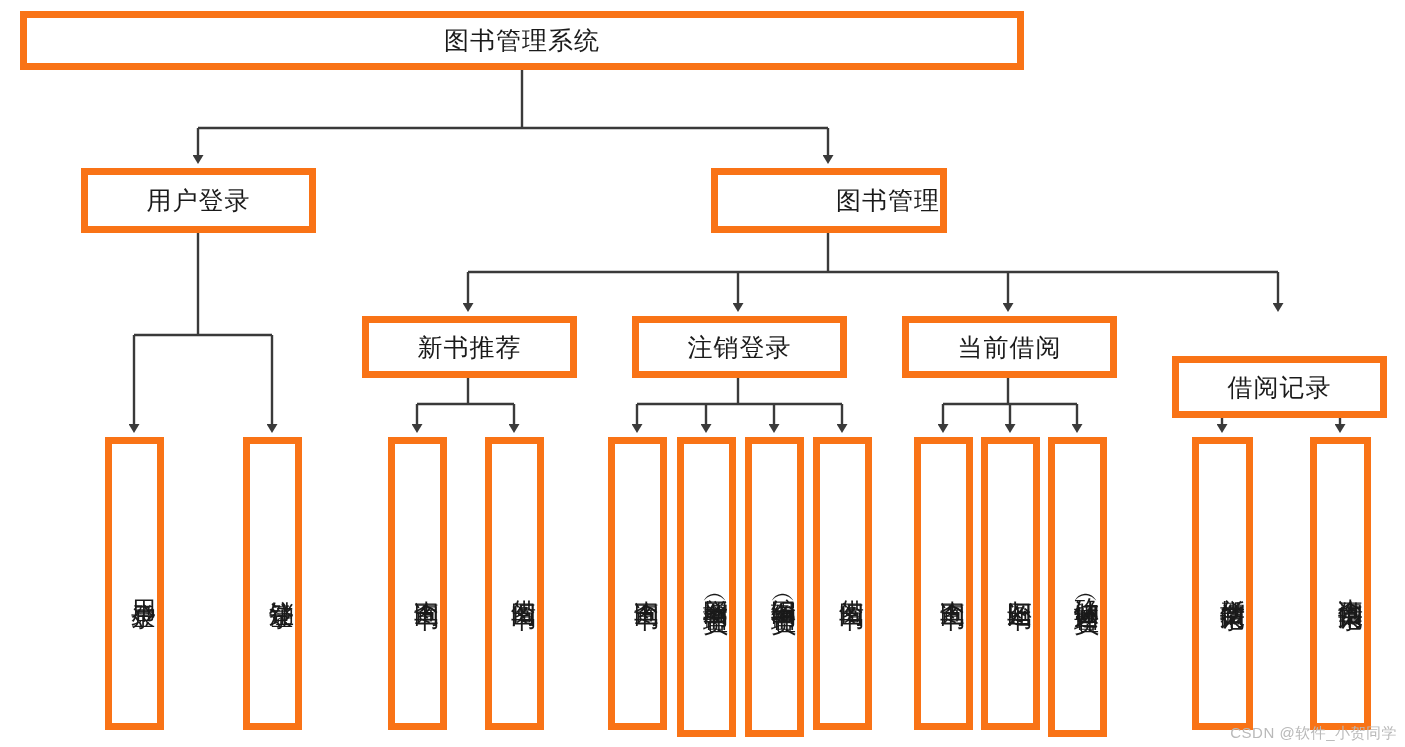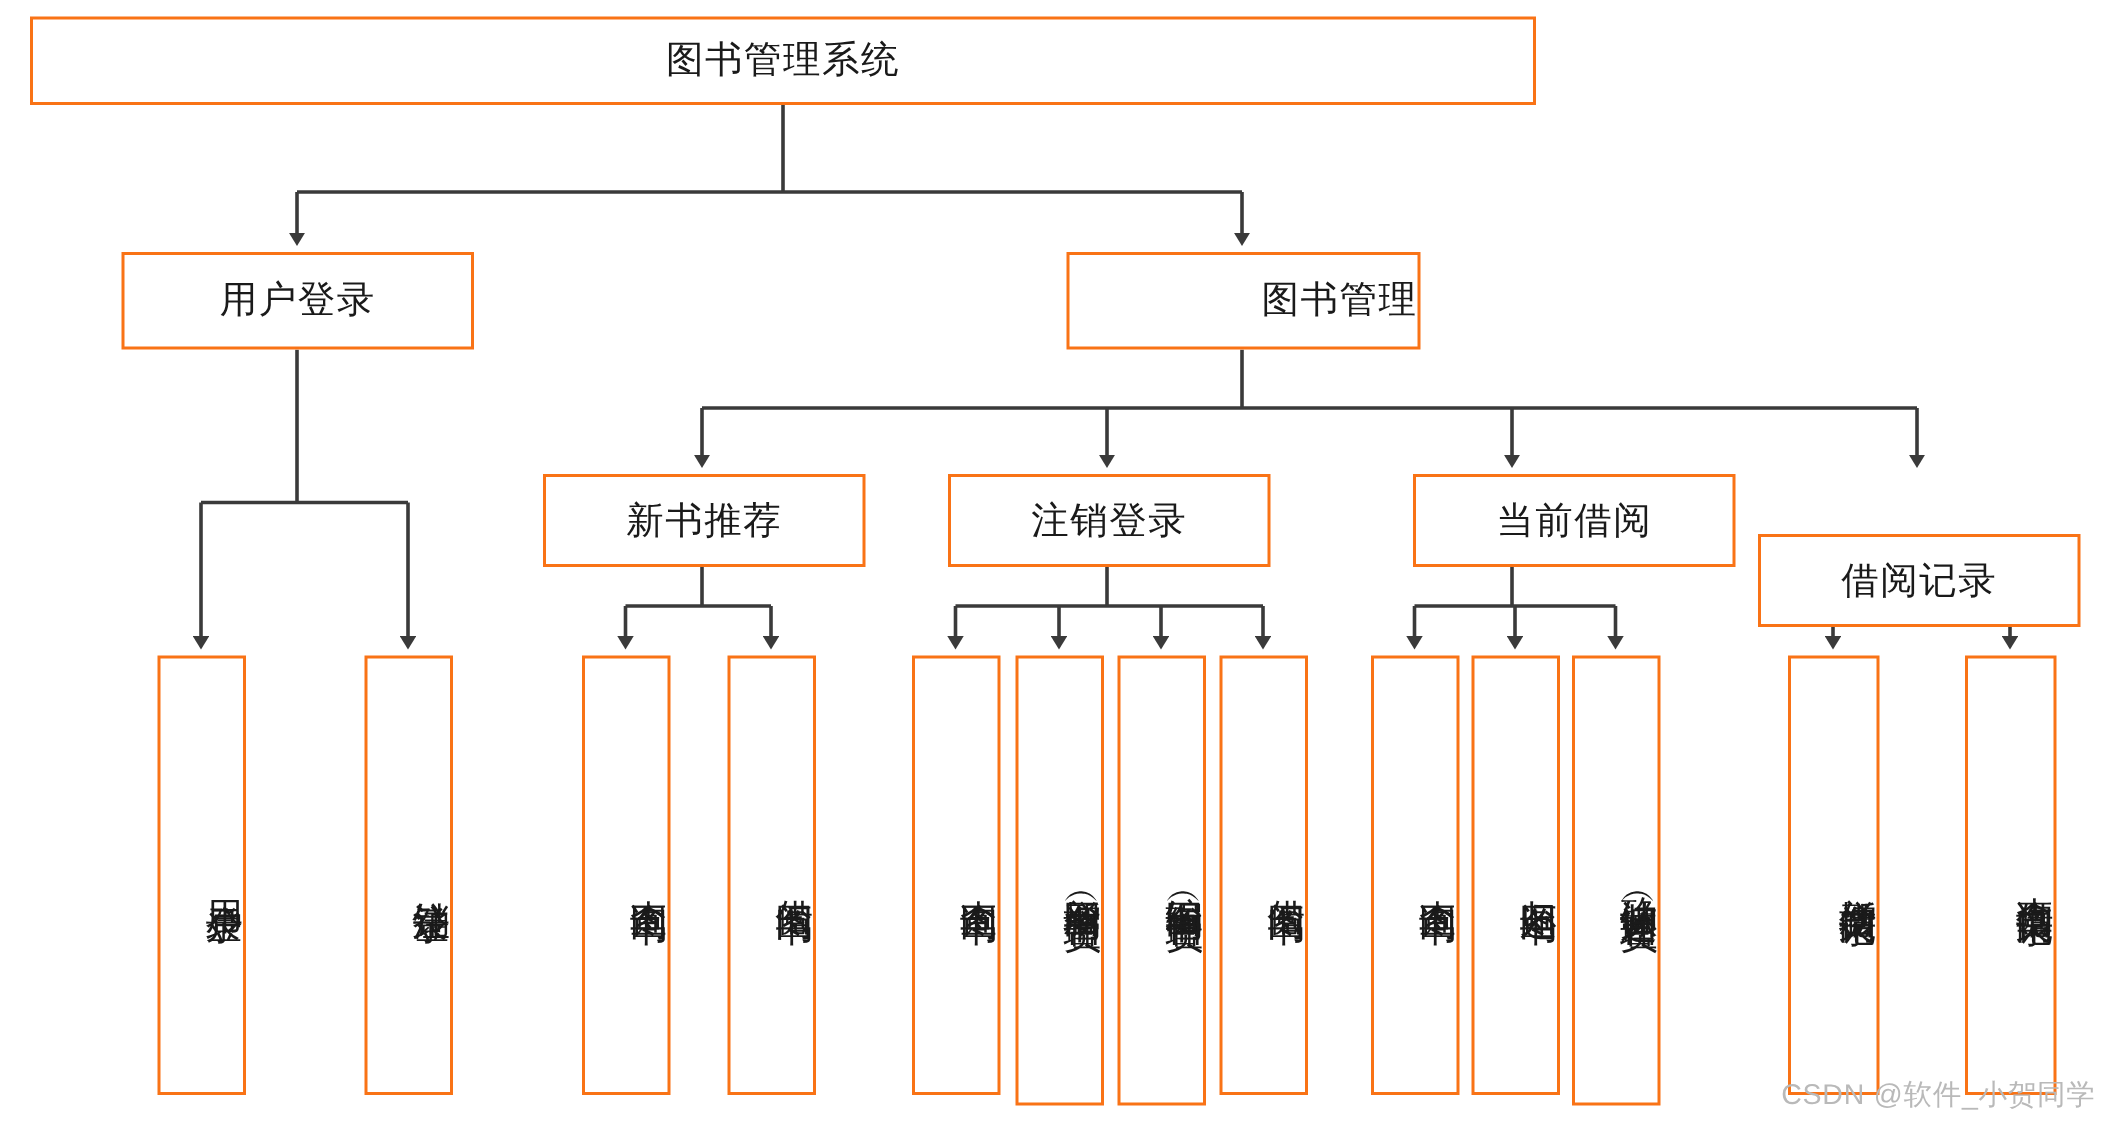--- a/index.html
+++ b/index.html
@@ -21,21 +21,21 @@
     position: absolute;
     left: 0;
     top: 0;
     width: 1405px;
     height: 747px;
     pointer-events: none;
   }
   .node {
     position: absolute;
     box-sizing: border-box;
-    border: 2px solid #f97316;
+    border: 7px solid #f97316;
     background: #ffffff;
     display: flex;
     align-items: center;
     justify-content: center;
     color: #1a1a1a;
     line-height: 1.08;
   }
   .node.horiz {
     font-size: 25px;
     letter-spacing: 1px;
@@ -52,21 +52,21 @@
   }
   .node.vert .vtext {
     writing-mode: vertical-rl;
     text-orientation: upright;
     white-space: nowrap;
   }
   .watermark {
     position: absolute;
     right: 8px;
     bottom: 4px;
-    font-size: 19px;
+    font-size: 15px;
     color: #b9b9b9;
     letter-spacing: 0.5px;
     white-space: nowrap;
     z-index: 5;
     text-align: center;
   }
 </style>
 </head>
 <body>
 
@@ -132,21 +132,21 @@
   <div class="node horiz" style="left:711px; top:168px; width:236px; height:65px;justify-content:flex-end;">
     <span>图书管理</span>
   </div>
 
   <div class="node horiz" style="left:362px; top:316px; width:215px; height:62px;">
     <span>新书推荐</span>
   </div>
   <div class="node horiz" style="left:632px; top:316px; width:215px; height:62px;">
     <span>注销登录</span>
   </div>
-  <div class="node horiz" style="left:902px; top:316px; width:215px; height:62px;margin-left:40px;">
+  <div class="node horiz" style="left:902px; top:316px; width:215px; height:62px;">
     <span>当前借阅</span>
   </div>
   <div class="node horiz" style="left:1172px; top:316px; width:215px; height:62px;margin-top:40px;">
     <span>借阅记录</span>
   </div>
 
   <div class="node vert" style="left:105px; top:437px; width:59px; height:293px;">
     <span class="vtext">用户登录</span>
   </div>
   <div class="node vert" style="left:243px; top:437px; width:59px; height:293px;">

